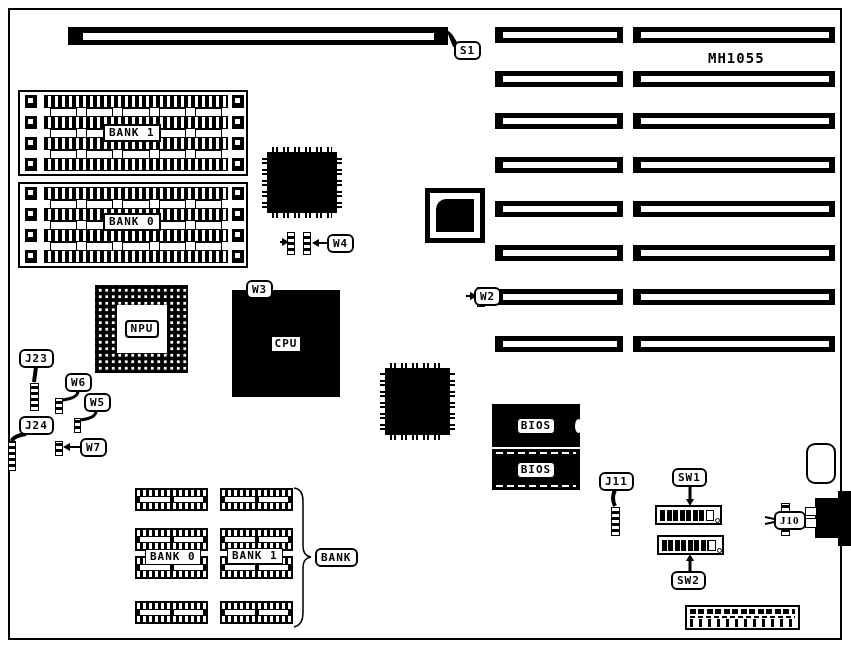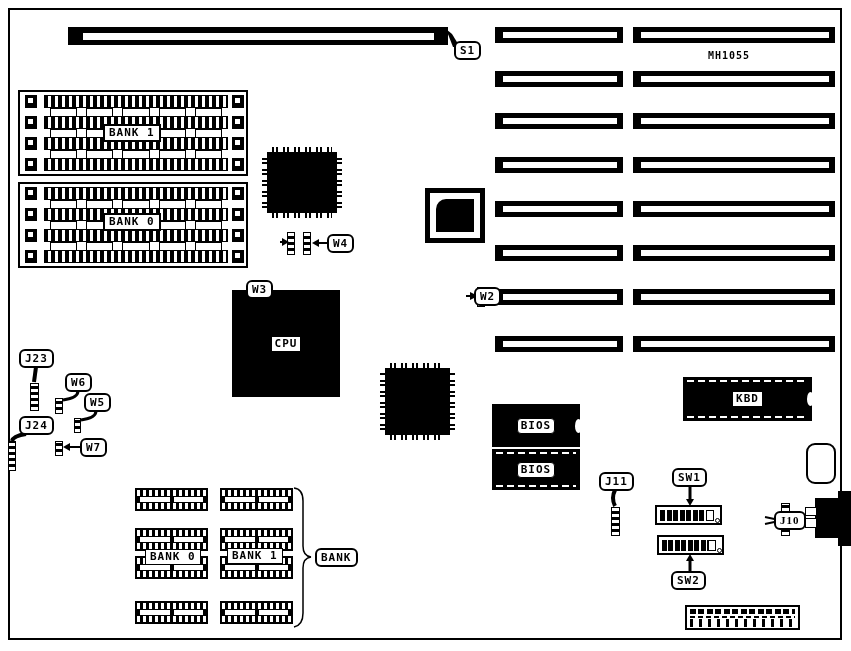--- a/index.html
+++ b/index.html
@@ -10,21 +10,21 @@
 
   
   .s1-slot{position:absolute;left:68px;top:27px;width:380px;height:18px;background:#000;}
   .s1-slot-inner{position:absolute;left:15px;top:6px;width:351px;height:7px;background:#fff;}
 
   
   .slot{position:absolute;background:#000;}
   .slot-inner{position:absolute;left:8px;right:6px;top:5px;height:6px;background:#fff;}
 
   
-  .mh-text{position:absolute;left:708px;top:50px;font-size:10px;font-weight:bold;letter-spacing:1px;}
+  .mh-text{position:absolute;left:708px;top:50px;font-size:14px;font-weight:bold;letter-spacing:1px;}
 
   
   .mem-bank{position:absolute;left:18px;width:230px;height:86px;border:2px solid #000;background:#fff;}
   .mem-bank.b1{top:90px;} .mem-bank.b0{top:182px;}
   .comb{position:absolute;left:24px;right:18px;height:13px;border-top:1px solid #000;border-bottom:1px solid #000;
         background:repeating-linear-gradient(90deg,#000 0 4px,#fff 4px 7px);}
   .chiprow{position:absolute;left:30px;right:24px;height:9px;display:flex;gap:9px;}
   .chipbox{flex:1;border:1px solid #000;background:#fff;}
   .clip{position:absolute;width:12px;height:13px;background:#000;}
   .clip.l{left:5px;} .clip.r{right:2px;}
@@ -219,41 +219,40 @@
     <div class="qpinv l"></div>
     <div class="qpinv r"></div>
   </div>
 
   <div class="plcc">
     <div class="plcc-frame">
       <div class="plcc-chip"></div>
     </div>
   </div>
 
+  <div class="npu">
+    <div class="npu-center">
+      <span class="chiplabel" style="position:static;border-radius:4px;">NPU</span>
+    </div>
+  </div>
 
   <div class="cpu">
     <span class="lbl-inner">CPU</span>
   </div>
 
   <div class="bios bios1">
     <span class="lbl-inner" style="border-radius:4px;">BIOS</span>
     <div class="chip-notch"></div>
   </div>
   <div class="bios bios2">
     <div class="dashline top"></div>
     <div class="dashline bot"></div>
     <span class="lbl-inner" style="border-radius:4px;">BIOS</span>
   </div>
 
-  <div class="kbd">
-    <div class="dashline top"></div>
-    <div class="dashline bot"></div>
-    <span class="lbl-inner">KBD</span>
-    <div class="chip-notch"></div>
-  </div>
 
   <div class="pinhdr hdr-j23"></div>
   <div class="pinhdr hdr-j24"></div>
   <div class="pinhdr hdr-j11"></div>
   <div class="pinhdr hdr-j10"></div>
   <div class="pinhdr jmp-w2"></div>
   <div class="pinhdr jmp-w3"></div>
   <div class="pinhdr jmp-w4"></div>
   <div class="pinhdr jmp-w5"></div>
   <div class="pinhdr jmp-w6"></div>

